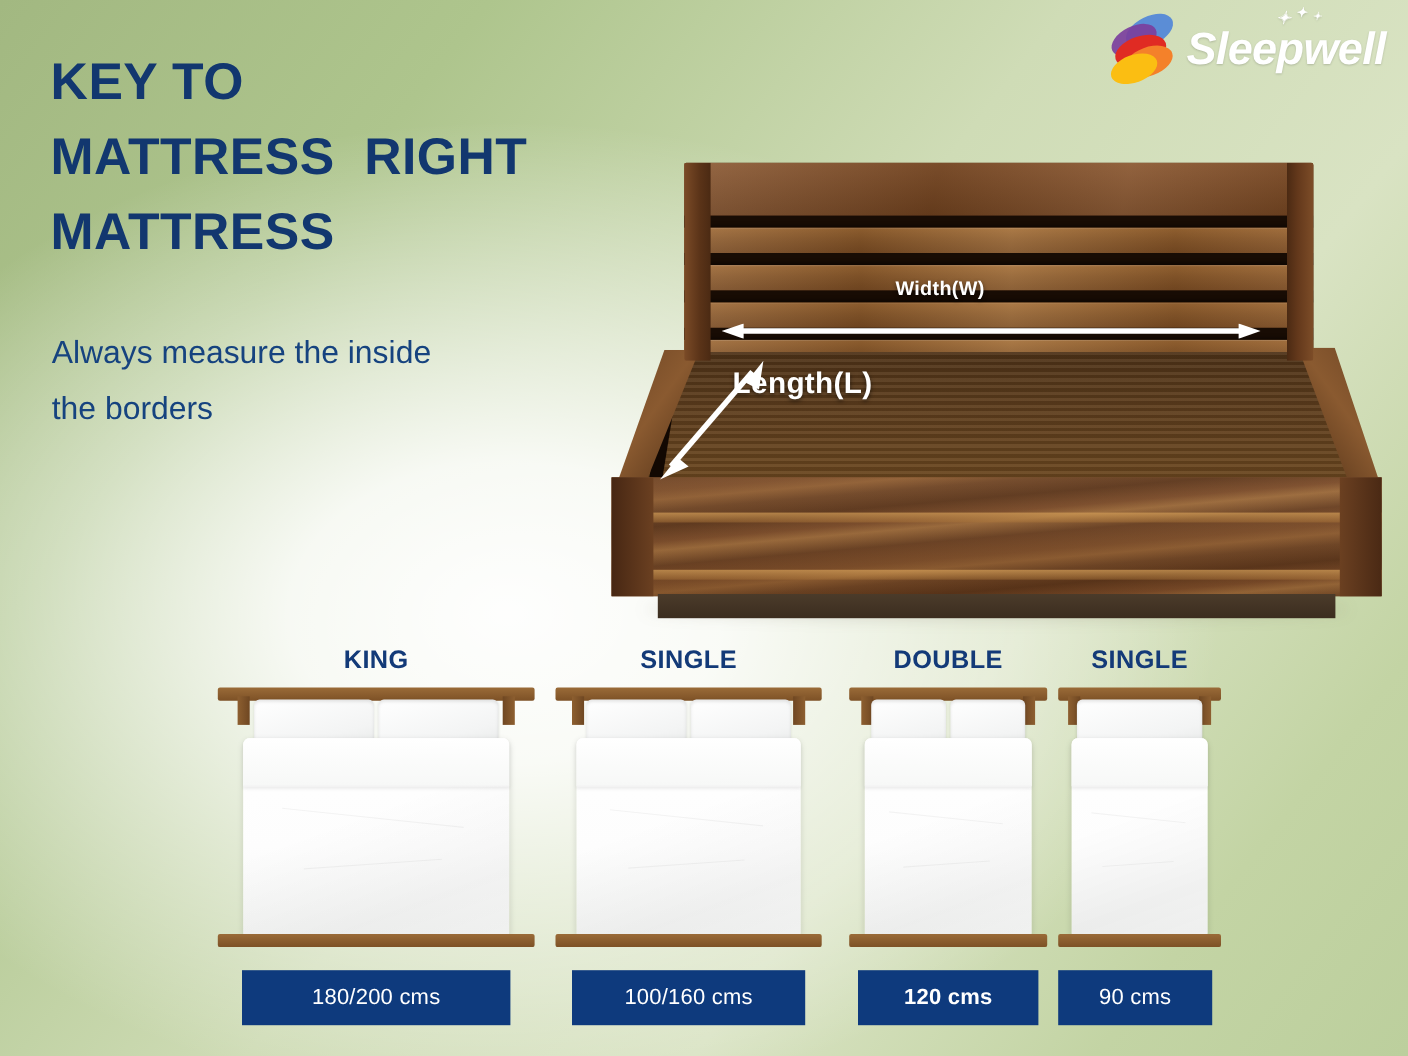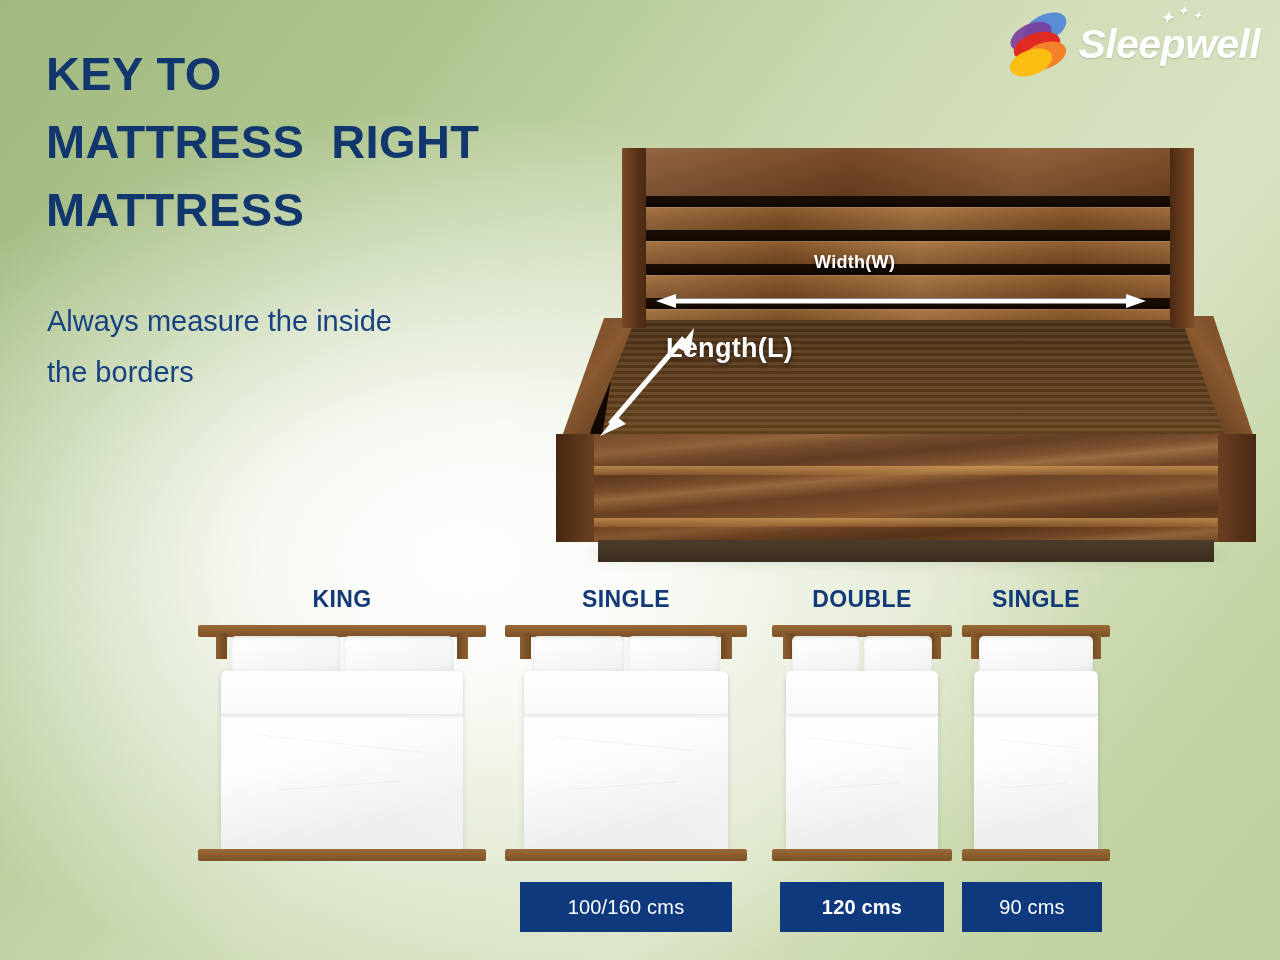--- a/index.html
+++ b/index.html
@@ -241,20 +241,21 @@
       <div class="mb-pillows">
         <div class="mb-pillow"></div>
         <div class="mb-pillow"></div>
       </div>
       <div class="mb-duvet"></div>
       <div class="mb-fold"></div>
       <div class="mb-crease" style="left:16%; top:118px; width:66%; height:1px; transform:rotate(6deg);"></div>
       <div class="mb-crease" style="left:24%; top:160px; width:50%; height:1px; transform:rotate(-4deg);"></div>
       <div class="mb-footrail"></div>
     </div>
+    <div class="size-badge" style="left:14px; top:296px; width:244px;">180/200 cms</div>
   </div>
 
   <div class="size-col" style="left:508px; width:236px;">
     <div class="size-title">SINGLE</div>
     <div class="minibed" style="width:212px; height:236px;">
       <div class="mb-headrail"></div>
       <div class="mb-postL"></div>
       <div class="mb-postR"></div>
       <div class="mb-pillows">
         <div class="mb-pillow"></div>

